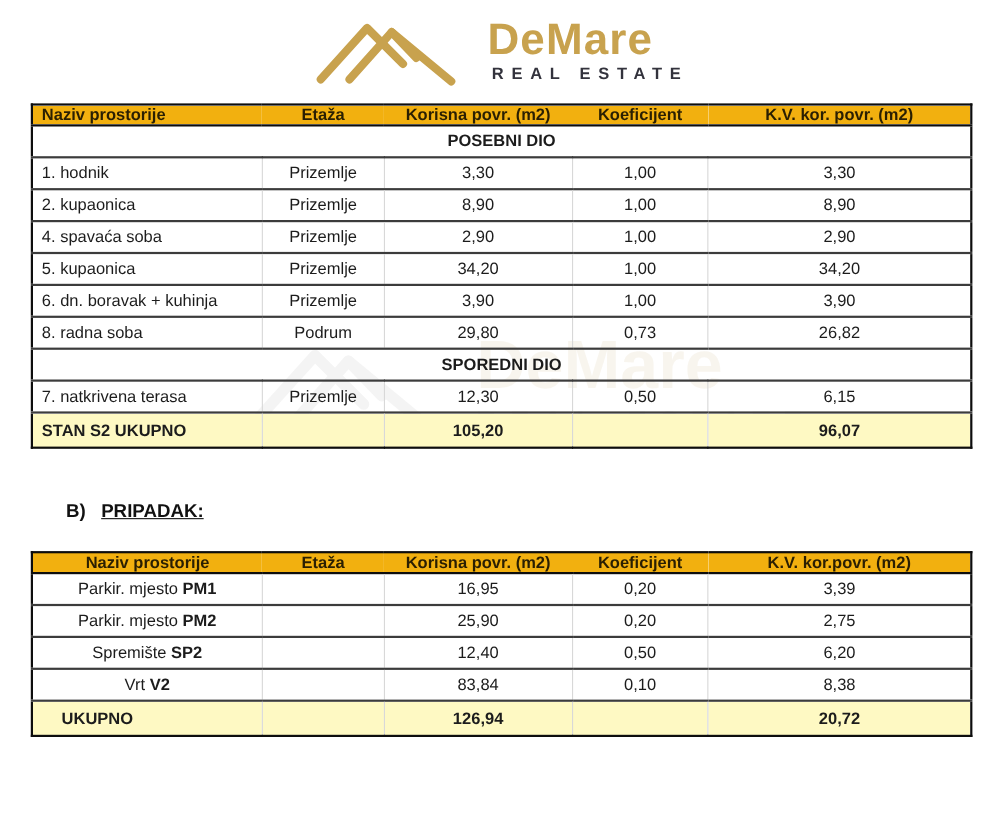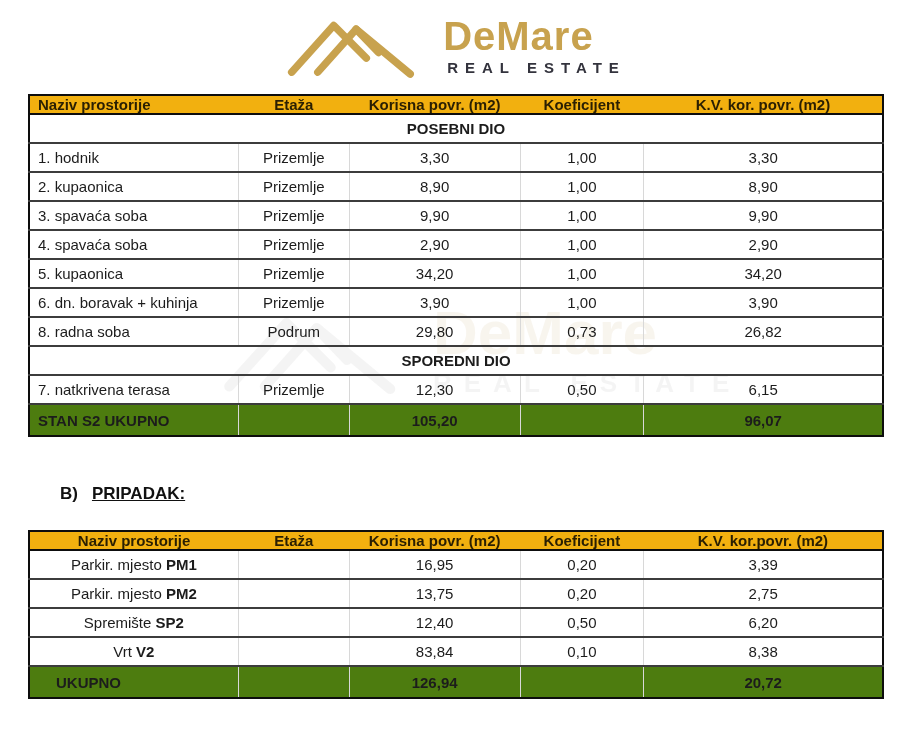--- a/index.html
+++ b/index.html
@@ -13,21 +13,21 @@
   .logo-text { display:flex; flex-direction:column; }
   .brand { font-size:40px; font-weight:bold; color:#C8A24E; letter-spacing:1px; line-height:1; }
   .brand-sub { font-size:15px; font-weight:bold; color:#33333D; letter-spacing:7px; margin-top:3px; padding-left:4px; }
 
   
   .tbl-wrap { position:relative; margin:14px 29px 0 28px; }
   table.sheet { position:relative; z-index:1; width:100%; table-layout:fixed; border-collapse:collapse; border:2px solid #0d0d0d; background:transparent; }
   table.sheet td, table.sheet th { height:29px; font-size:15px; vertical-align:middle; border-bottom:2px solid #3c3c3c; border-right:1px solid #d8d8d8; overflow:hidden; white-space:nowrap; }
   table.sheet td:last-child, table.sheet th:last-child { border-right:none; }
   table.sheet th { height:16px; background:#F2B00F; color:#2A1F02; font-weight:bold; border-bottom:2px solid #0d0d0d; border-right:none; }
-  tr.total td { background:#4d7c0f; font-weight:bold; height:32px; border-bottom:none; }
+  tr.total td { background:#fef9c3; font-weight:bold; height:32px; border-bottom:none; }
   tr.section td { text-align:center; font-weight:bold;border-radius:13px; }
   .c1 { text-align:left; padding-left:8px; }
   th.c1 { text-align:left; padding-left:8px; }
   .c2,.c3,.c4,.c5 { text-align:center; }
   table.sheet.centered-names .c1 { text-align:center; padding-left:0; }
   .name-code { font-weight:bold; }
 
   
   .watermark { position:absolute; left:195px; top:208px; z-index:0; display:flex; align-items:center; gap:20px; opacity:0.09; pointer-events:none; }
   .wm-text .wm-brand { font-size:62px; font-weight:bold; color:#B69552; line-height:1; }
@@ -102,27 +102,20 @@
           <td class="c5">3,30</td>
         </tr>
         <tr>
           <td class="c1">2. kupaonica</td>
           <td class="c2">Prizemlje</td>
           <td class="c3">8,90</td>
           <td class="c4">1,00</td>
           <td class="c5">8,90</td>
         </tr>
         <tr>
-          <td class="c1">3. spavaća soba</td>
-          <td class="c2">Prizemlje</td>
-          <td class="c3">9,90</td>
-          <td class="c4">1,00</td>
-          <td class="c5">9,90</td>
-        </tr>
-        <tr>
           <td class="c1">4. spavaća soba</td>
           <td class="c2">Prizemlje</td>
           <td class="c3">2,90</td>
           <td class="c4">1,00</td>
           <td class="c5">2,90</td>
         </tr>
         <tr>
           <td class="c1">5. kupaonica</td>
           <td class="c2">Prizemlje</td>
           <td class="c3">34,20</td>
@@ -194,21 +187,21 @@
         <tr>
           <td class="c1"><span>Parkir. mjesto </span><span class="name-code">PM1</span></td>
           <td class="c2"></td>
           <td class="c3">16,95</td>
           <td class="c4">0,20</td>
           <td class="c5">3,39</td>
         </tr>
         <tr>
           <td class="c1"><span>Parkir. mjesto </span><span class="name-code">PM2</span></td>
           <td class="c2"></td>
-          <td class="c3">13,75</td>
+          <td class="c3">25,90</td>
           <td class="c4">0,20</td>
           <td class="c5">2,75</td>
         </tr>
         <tr>
           <td class="c1"><span>Spremište </span><span class="name-code">SP2</span></td>
           <td class="c2"></td>
           <td class="c3">12,40</td>
           <td class="c4">0,50</td>
           <td class="c5">6,20</td>
         </tr>

